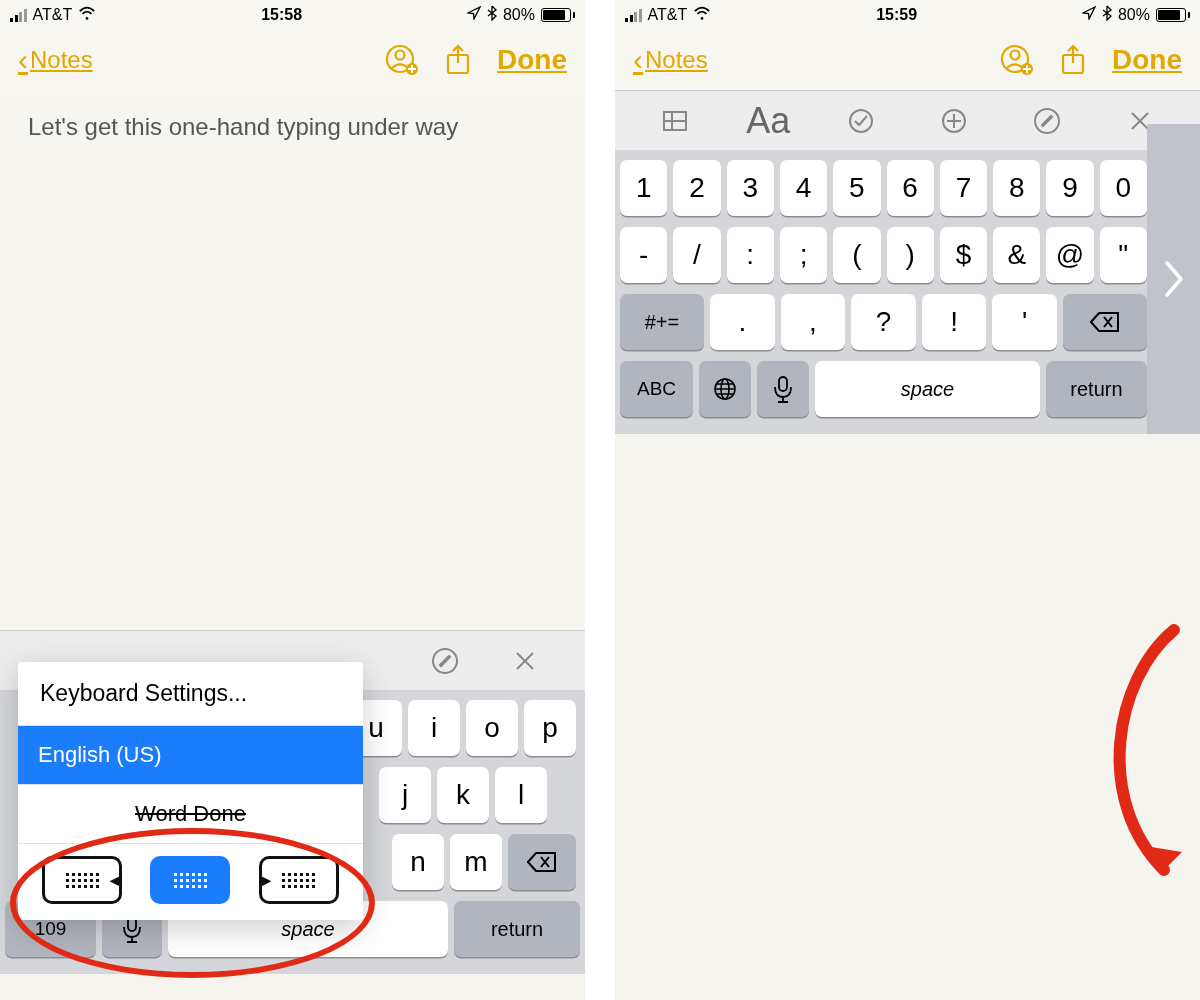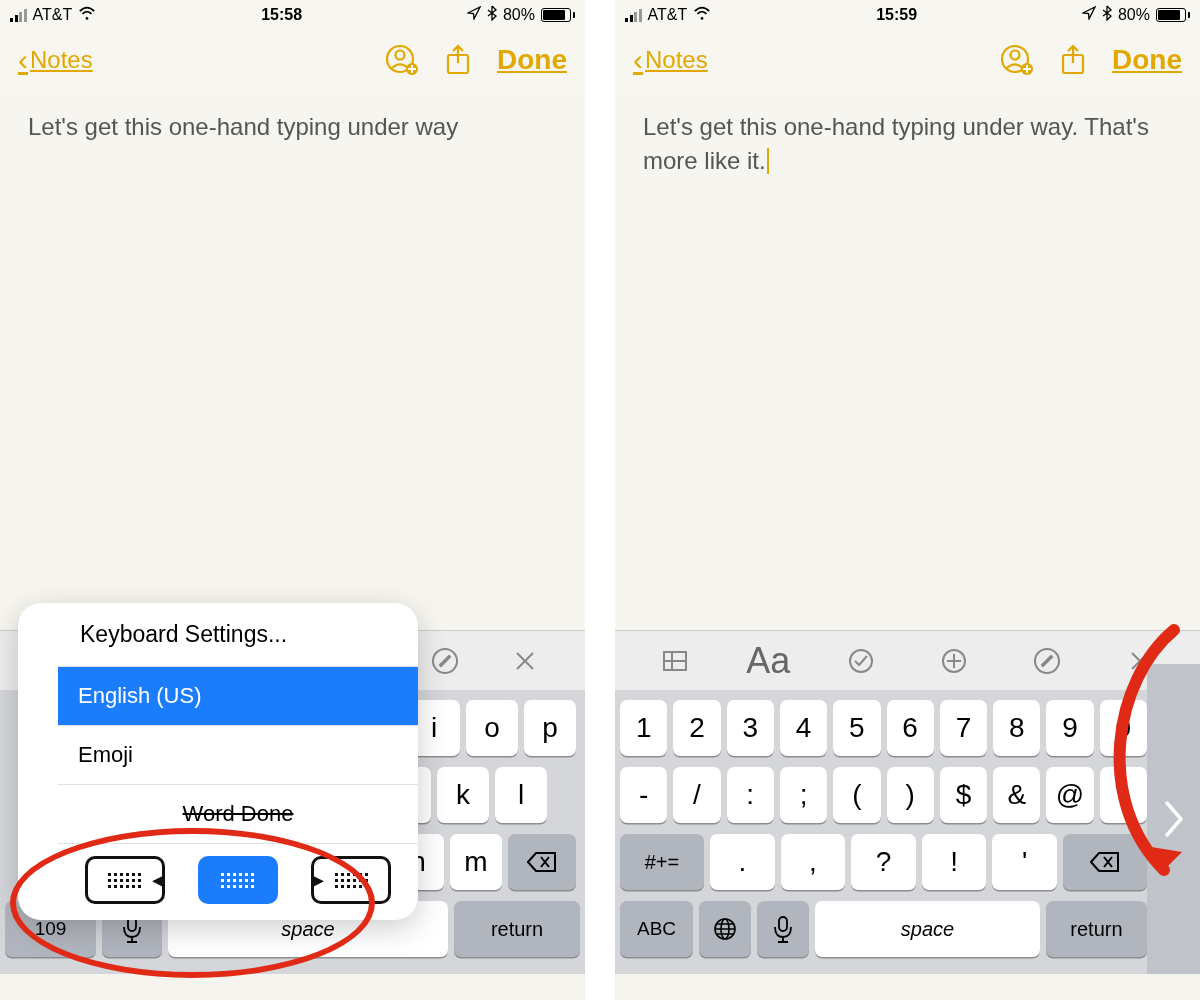--- a/index.html
+++ b/index.html
@@ -122,28 +122,27 @@
   }
   .right-expand svg{width:22px;height:40px;}
   .right .keyboard-container{ position:relative;}
   .right .kb-area{ margin-right:53px;}
 
   
   .popup {
     position:absolute;
     left:18px;
     bottom:80px;
-    width:400px;
+    width:345px;
     background:#fff;
-    border-radius:23px;
+    border-radius:4px;
     box-shadow: 0 8px 30px rgba(0,0,0,0.2);
     overflow:hidden;
     font-size:22px;
     z-index:5;
-    padding-left:40px;
   }
   .popup-item {
     padding:16px 20px;
     border-bottom:1px solid #e2e2e2;
     text-align:left;
     color:#000;
   }
   .popup-item.settings { text-align:left; font-size:23px; padding:18px 22px;}
   .popup-item.selected { background:#1b7cfc; color:#fff; }
   .popup-item.wf { text-align:center; }
@@ -293,21 +292,20 @@
           </svg>
         </div>
       <div class="key space">space</div>
       <div class="key gray return">return</div>
     </div>
   </div>
 
   <div class="popup">
     <div class="popup-item settings">Keyboard Settings...</div>
     <div class="popup-item selected">English (US)</div>
-    <div class="popup-item">Emoji</div>
     <div class="popup-item wf">
       <span class="main">Word Done</span>
     </div>
     <div class="popup-kbrow">
       <div class="mini-kb">
         <div class="dots">
             <span></span>
             <span></span>
             <span></span>
             <span></span>
@@ -436,23 +434,20 @@
       <span class="share-icon">
         <svg viewBox="0 0 34 34">
             <rect x="7" y="12" width="20" height="18" rx="2" fill="none" stroke="#e2a800" stroke-width="2.2"></rect>
             <path d="M17 3 L17 20 M12 8 L17 3 L22 8" fill="none" stroke="#e2a800" stroke-width="2.2"></path>
           </svg>
       </span>
       <span class="done-btn">Done</span>
     </div>
   </div>
 
-  <div class="note-body">
-    <span>Let's get this one-hand typing under way. That's more like it.</span><span class="cursor"></span>
-  </div>
 
   <div class="kb-toolbar">
     <span class="tool">
         <svg viewBox="0 0 30 30">
           <rect x="4" y="6" width="22" height="18"></rect>
           <path d="M4 15 L26 15 M12 6 L12 24"></path>
         </svg>
       </span>
     <span class="tool Aa">Aa</span>
     <span class="tool">

